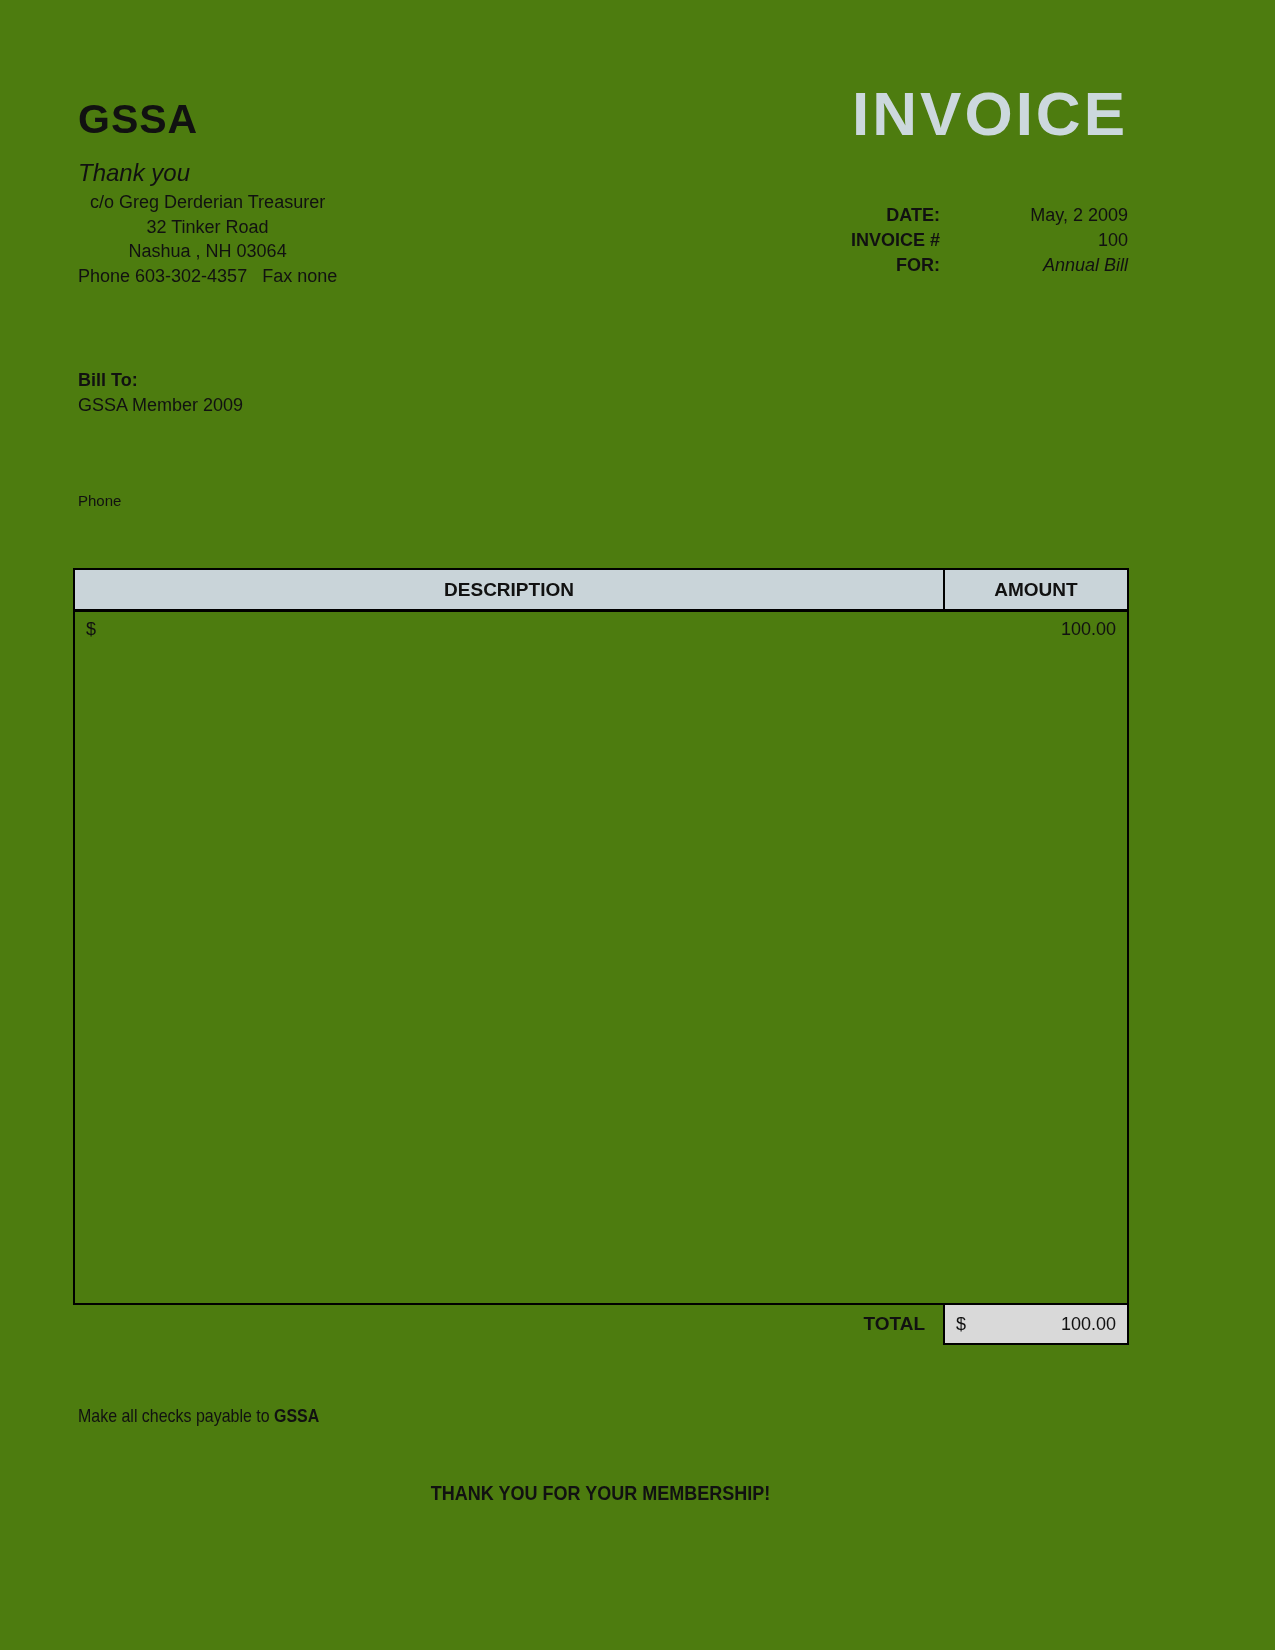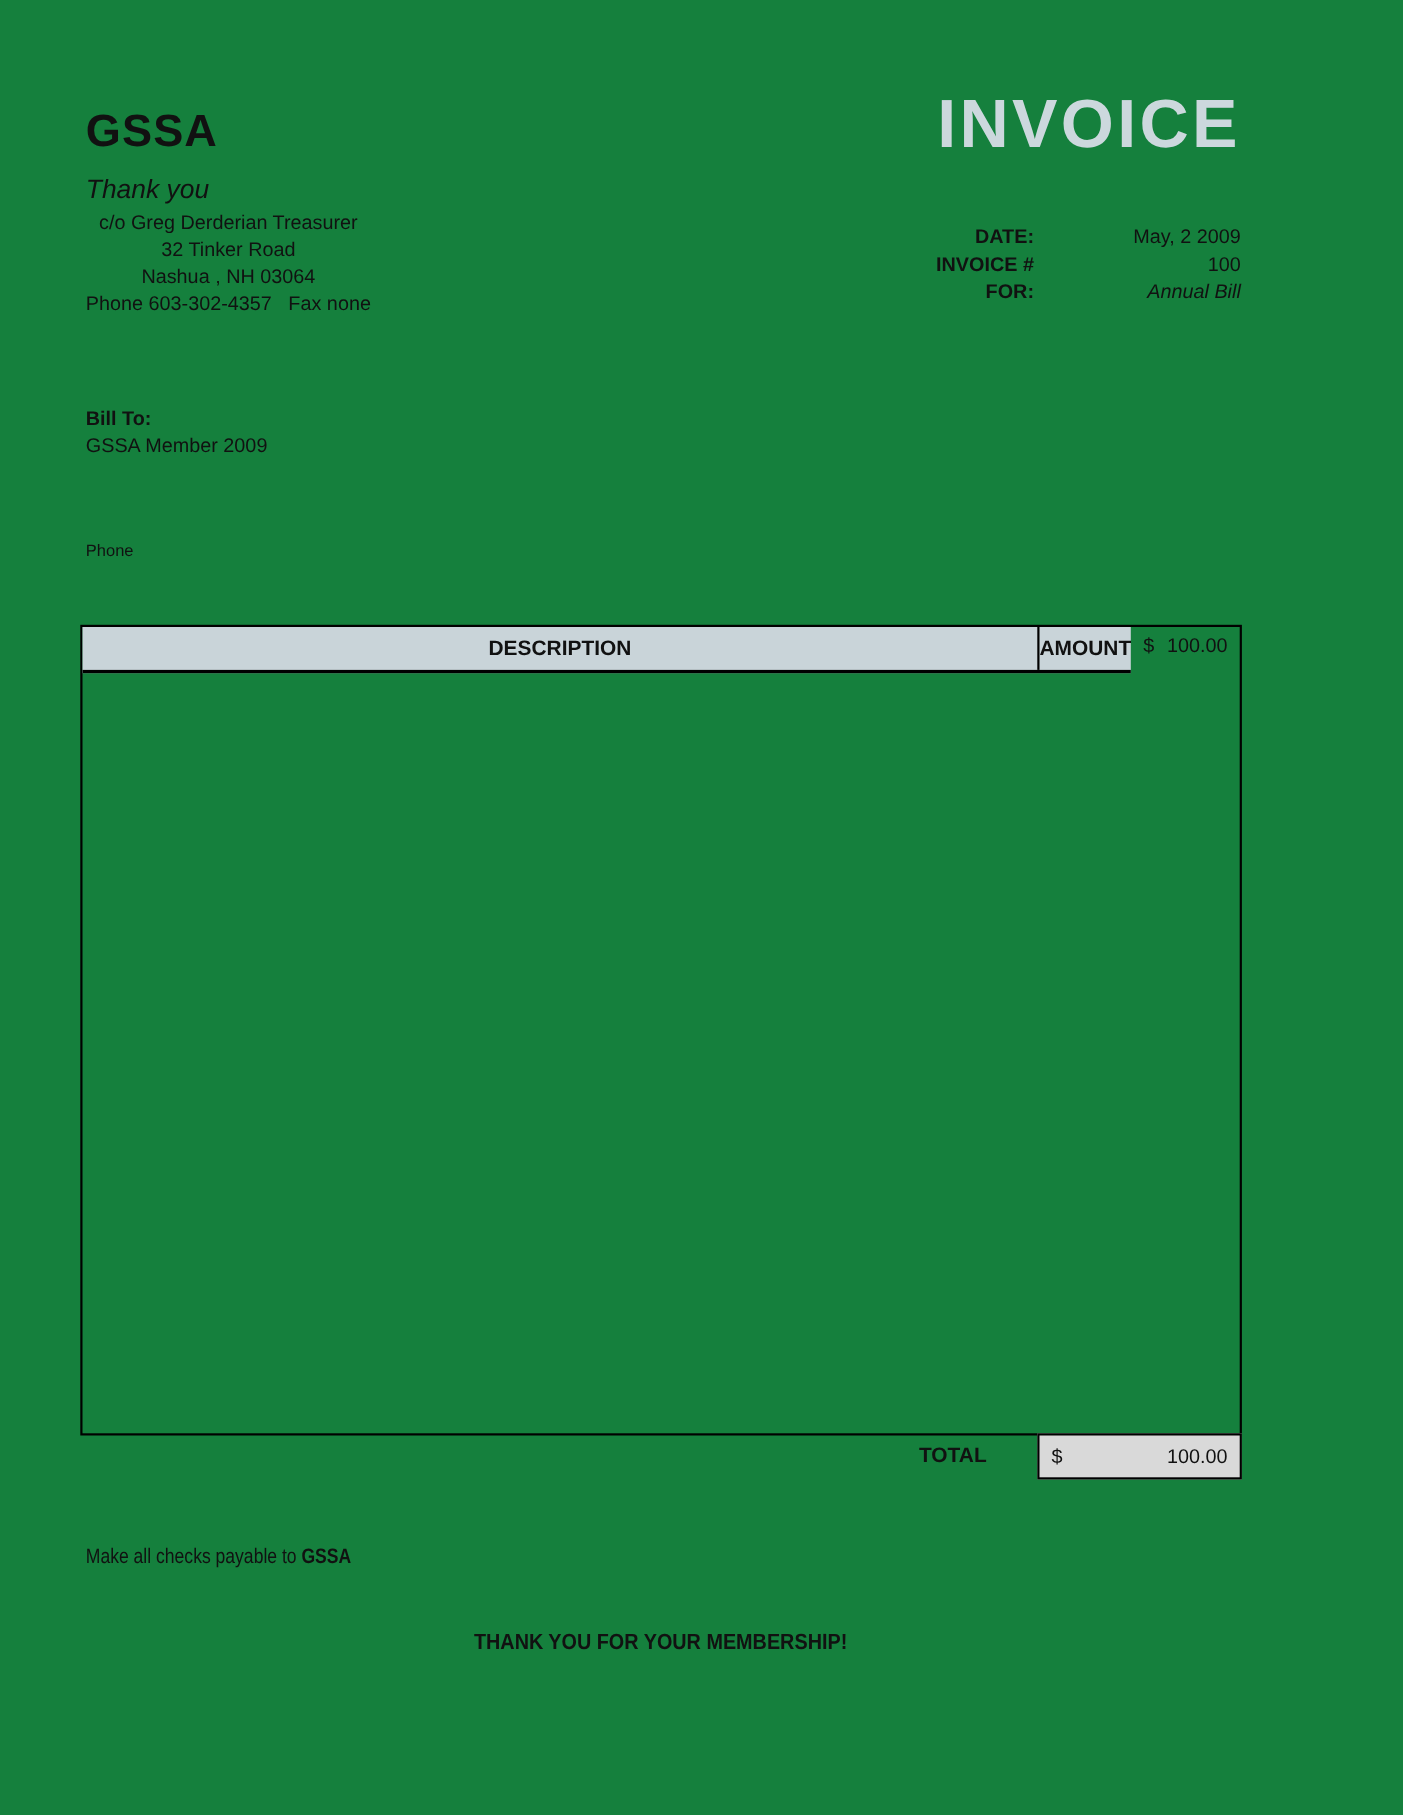--- a/index.html
+++ b/index.html
@@ -2,21 +2,21 @@
 <html><head>
 <meta charset="utf-8">
 <style>
   * { margin: 0; padding: 0; box-sizing: border-box; }
   html, body { background: #ededed; }
   body { font-family: "Liberation Sans", sans-serif; color: #111; }
   .page {
     position: relative;
     width: 1275px;
     height: 1650px;
-    background: #15803d;
+    background: #4d7c0f;
     overflow: hidden;
   }
 
   
   .company { position: absolute; left: 78px; top: 96px; }
   .company-name { font-size: 41px; font-weight: 700; letter-spacing: 1px; }
   .tagline { margin-top: 16px; font-size: 24px; font-weight: 400; font-style: italic; }
   .addr-line { font-size: 18px; line-height: 24.6px; white-space: pre; text-align: center; }
   .addr-block { margin-top: 3px; }
 
@@ -46,20 +46,21 @@
 
   
   .invoice-table {
     position: absolute;
     left: 73px;
     top: 568px;
     width: 1056px;
     height: 737px;
     border: 2px solid #000;
     display: flex;
+    flex-direction: column;
   }
   .thead {
     height: 42px;
     background: #c9d4d9;
     border-bottom: 3px solid #000;
     display: flex;
     flex: 0 0 auto;
   }
   .th-desc {
     flex: 0 0 870px;
@@ -91,21 +92,20 @@
   
   .total-bar {
     position: absolute;
     left: 73px;
     top: 1303px;
     width: 1056px;
     height: 42px;
     display: flex;
     justify-content: flex-end;
     align-items: stretch;
-    gap: 28px;
   }
   .total-label {
     font-size: 19px;
     font-weight: 700;
     line-height: 42px;
     margin-right: 18px;
   }
   .total-cell {
     width: 186px;
     border: 2px solid #000;

